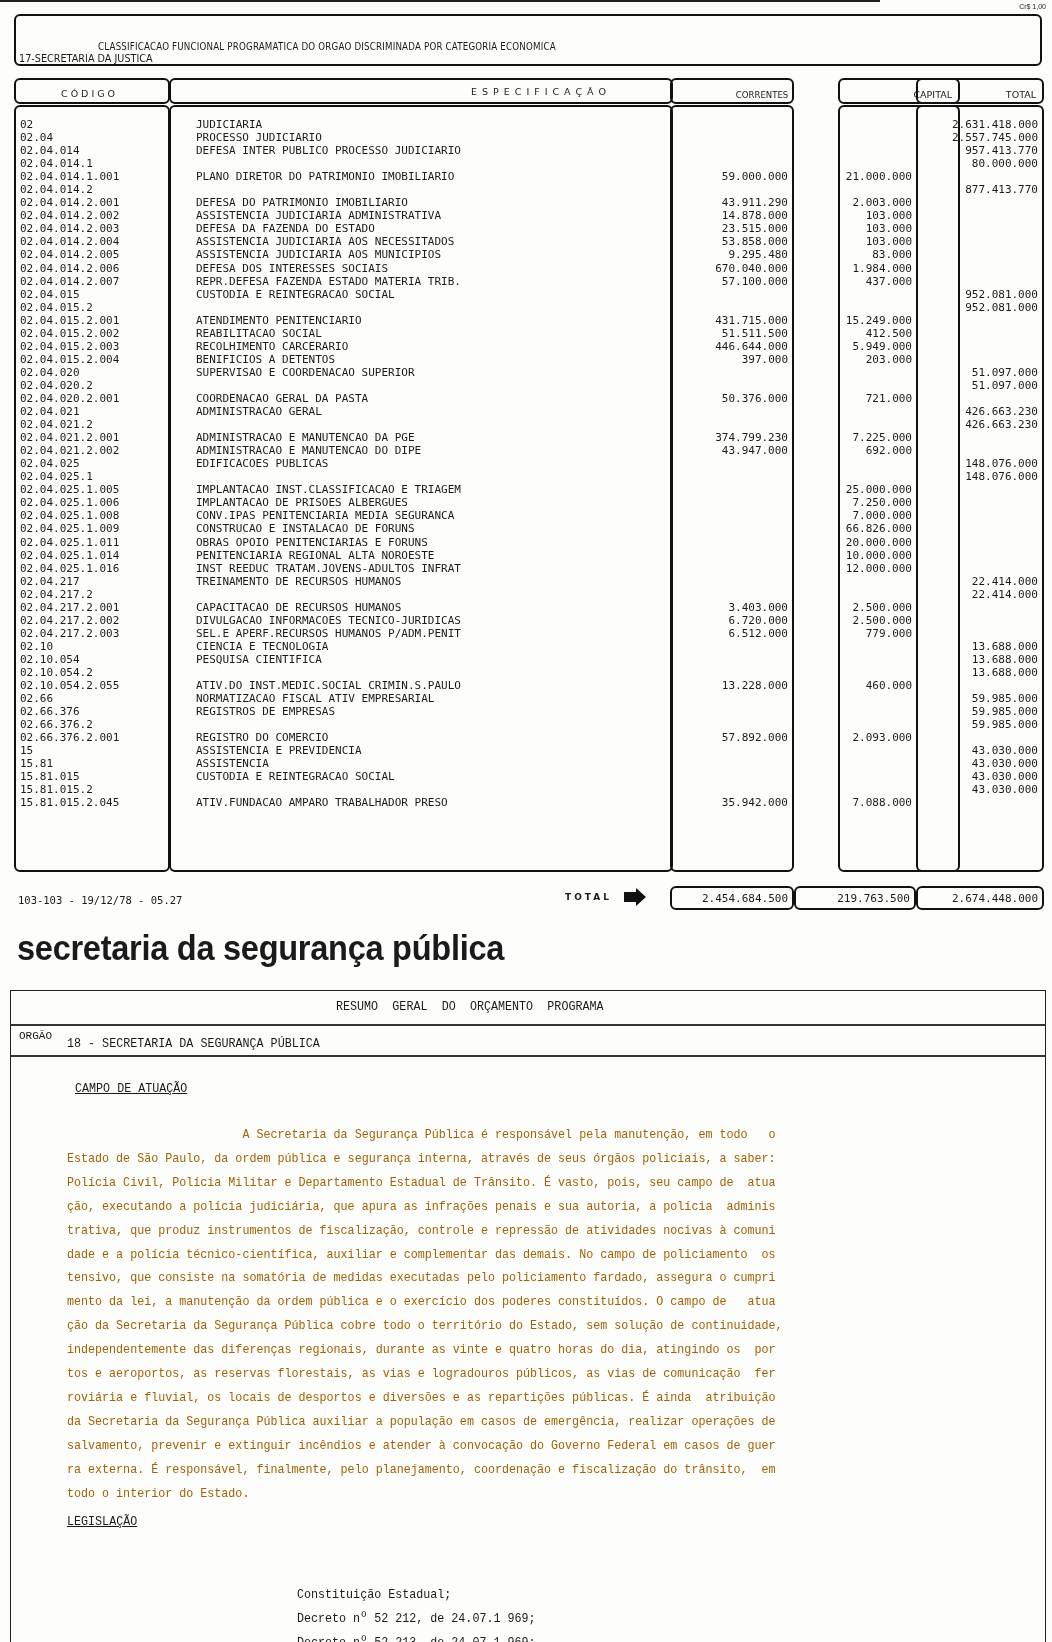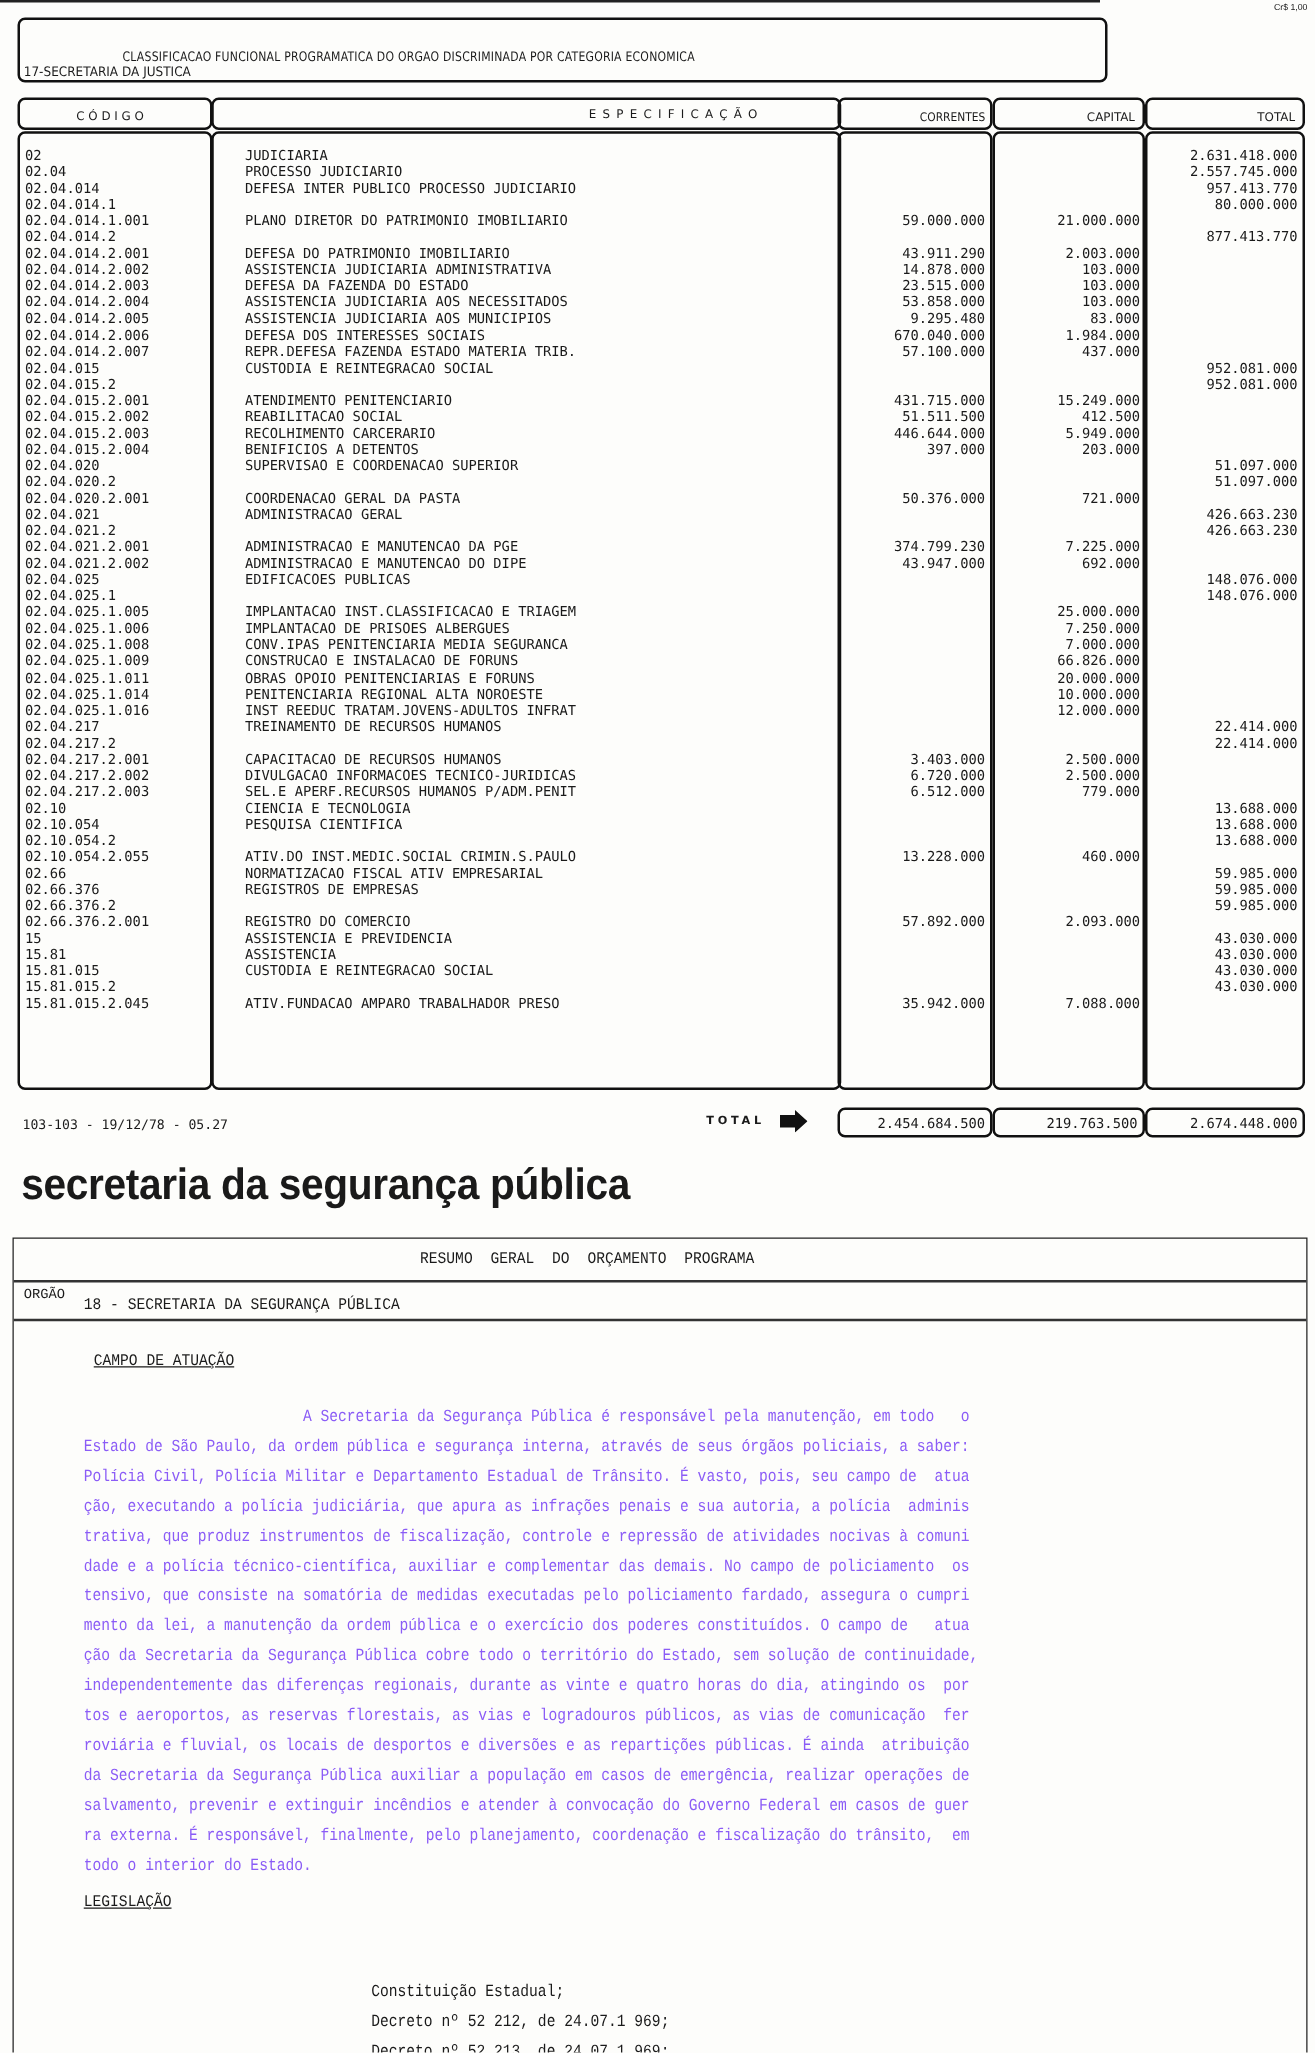--- a/index.html
+++ b/index.html
@@ -1,30 +1,30 @@
 <!DOCTYPE html>
 <html><head>
 <meta charset="utf-8">
 <style>
   html, body { margin: 0; padding: 0; background: #fdfdfb; }
   body { width: 1052px; height: 1642px; position: relative; overflow: hidden; color: #1a1a1a; }
   .mono { font-family: "DejaVu Sans Mono", "Liberation Mono", monospace; }
   .topline { position: absolute; left: 0; top: 0; width: 880px; height: 2px; background: #222; }
   .currency { position: absolute; right: 6px; top: 3px; font: 7px "Liberation Sans", sans-serif; }
-  .title-box { position: absolute; left: 14px; top: 14px; width: 872px; height: 52px; border: 2px solid #111; border-radius: 6px; box-sizing: border-box; }
+  .title-box { position: absolute; left: 14px; top: 14px; width: 1028px; height: 52px; border: 2px solid #111; border-radius: 6px; box-sizing: border-box; }
   .title-box .t1 { position: absolute; left: 82px; top: 24px; font-size: 10.5px; letter-spacing: 0.2px; font-family: "DejaVu Sans Condensed","DejaVu Sans", sans-serif; transform: scaleX(0.92); transform-origin: left; }
   .title-box .t2 { position: absolute; left: 3px; top: 36px; font-size: 10.5px; font-family: "DejaVu Sans", sans-serif; transform: scaleX(0.92); transform-origin: left; }
   .table { position: absolute; left: 14px; top: 78px; width: 1052px; height: 794px; text-decoration: underline; }
   .col { position: absolute; top: 0; border: 2px solid #111; border-radius: 6px; box-sizing: border-box; }
   .col.h { height: 26px; }
   .col.b { top: 27px; height: 767px; }
   .c0 { left: 0; width: 156px; }
   .c1 { left: 155px; width: 504px; }
   .c2 { left: 656px; width: 124px; }
-  .c3 { left: 780px; width: 122px; }
+  .c3 { left: 824px; width: 122px; }
   .c4 { left: 902px; width: 128px; }
   .hdr { position: absolute; font: 9.5px "DejaVu Sans", sans-serif; }
   .hdr.codigo { left: 45px; top: 8px; letter-spacing: 3px; }
   .hdr.espec { left: 300px; top: 6px; letter-spacing: 5px; }
   .hdr.corr { right: 4px; bottom: 2px; transform: scaleX(0.9); transform-origin: right; }
   .hdr.cap { right: 6px; bottom: 2px; }
   .hdr.tot { right: 6px; bottom: 2px; }
   .rows { position: absolute; left: 0; top: 40px; width: 1030px; }
   .row { position: relative; height: 13.05px; font-size: 11px; line-height: 13px; }
   .row span { position: absolute; top: 0; white-space: pre; }
@@ -41,21 +41,21 @@
   .tb2 { left: 794px; width: 122px; }
   .tb3 { left: 916px; width: 128px; }
   .section-title { position: absolute; left: 17px; top: 928px; font: bold 35px "Liberation Sans", sans-serif; letter-spacing: -0.3px; transform: scaleX(0.93); transform-origin: left; }
   .res-box { position: absolute; left: 10px; top: 990px; width: 1036px; height: 660px; border: 1px solid #222; box-sizing: border-box; }
   .res-head { position: absolute; left: 0; top: 0; width: 100%; height: 33px; border-bottom: 2px solid #333; }
   .res-head span { position: absolute; left: 325px; top: 8px; font: 13px "Liberation Mono", monospace; word-spacing: 8px; transform: scaleX(0.9); transform-origin: left; }
   .orgao { position: absolute; left: 0; top: 35px; width: 100%; height: 29px; border-bottom: 2px solid #333; }
   .orgao .lbl { position: absolute; left: 8px; top: 4px; font: 11px "Liberation Mono", monospace; }
   .orgao .val { position: absolute; left: 56px; top: 10px; font: 13px "Liberation Mono", monospace; transform: scaleX(0.9); transform-origin: left; }
   .heading-u { position: absolute; font: 13px "Liberation Mono", monospace; text-decoration: underline; transform: scaleX(0.9); transform-origin: left; }
-  .para { position: absolute; left: 66px; top: 140px; width: 930px; font: 13.6px "Liberation Mono", monospace; line-height: 23.9px; color: #8b5cf6; }
+  .para { position: absolute; left: 66px; top: 140px; width: 930px; font: 13.6px "Liberation Mono", monospace; line-height: 23.9px; color: #a16207; }
   .para div { white-space: nowrap; transform: scaleX(0.86); transform-origin: left; }
   .leg { position: absolute; left: 286px; font: 13.6px "Liberation Mono", monospace; transform: scaleX(0.86); transform-origin: left; white-space: nowrap; }
 </style>
 </head>
 <body>
 
 <div class="topline"></div>
 <div class="currency">Cr$ 1,00</div>
 
 <div class="title-box">

